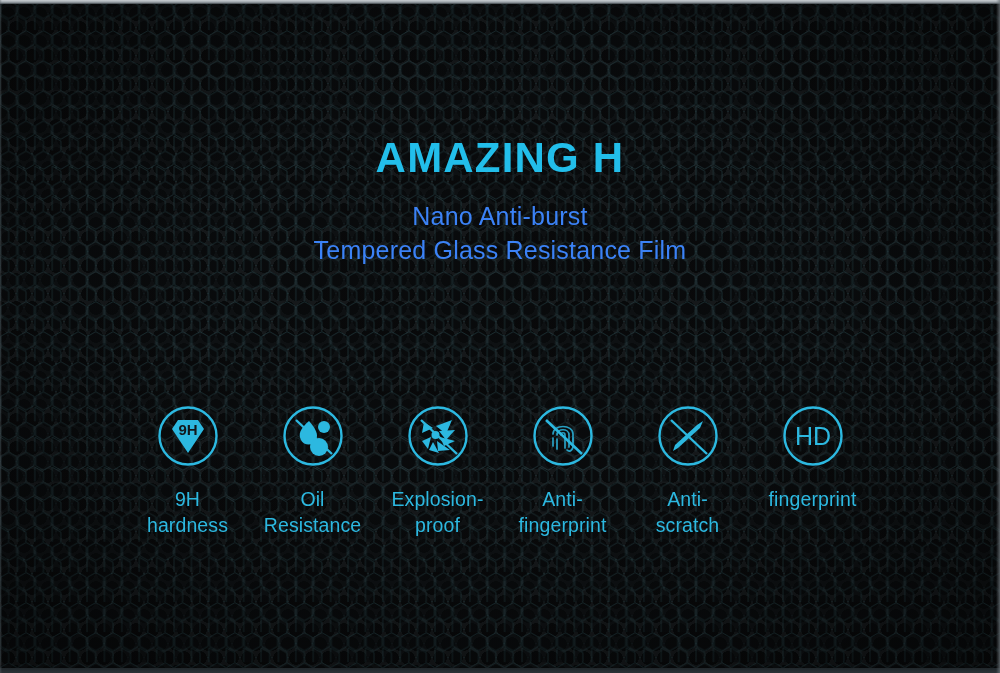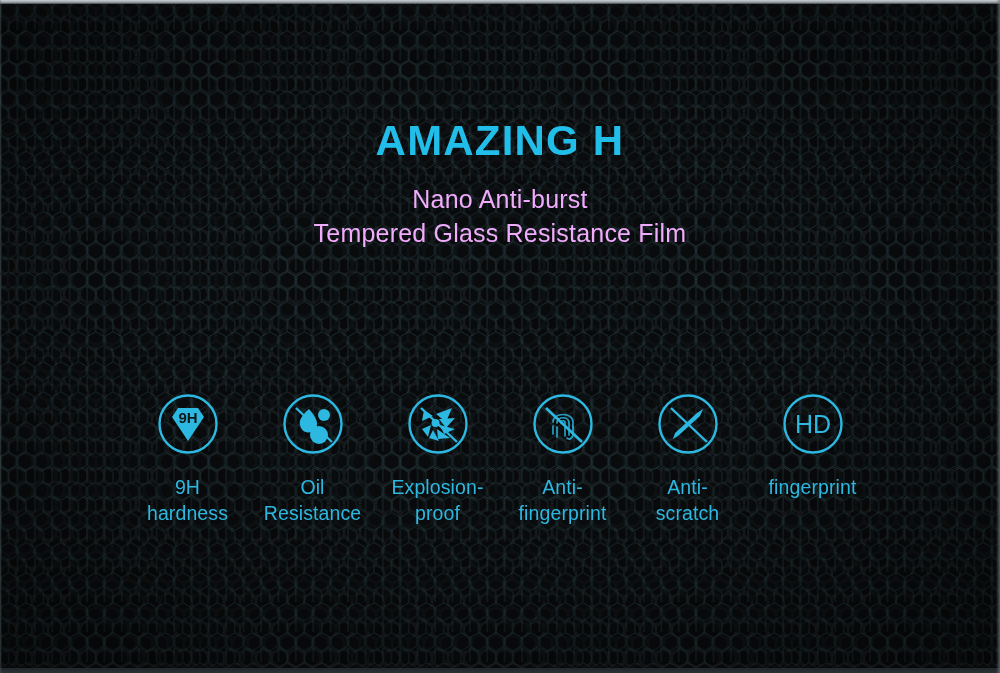--- a/index.html
+++ b/index.html
@@ -83,47 +83,47 @@
     position: absolute;
     left: 0; top: 0;
     width: 2px; height: 100%;
     background: linear-gradient(270deg, rgba(60,68,74,0) 0%, rgba(90,98,104,0.45) 100%);
   }
 
   
   .headline {
     position: absolute;
     left: 0;
-    top: 119px;
+    top: 136px;
     width: 100%;
     text-align: center;
   }
   .title {
     font-size: 42px;
     font-weight: bold;
     letter-spacing: 1.2px;
     color: #22beea;
     line-height: 1.05;
     margin: 0;
   }
   .subtitle {
     margin-top: 19px;
     font-size: 25px;
     font-weight: normal;
-    color: #f0abfc;
+    color: #3b82f6;
     line-height: 1.36;
     letter-spacing: 0.2px;
   }
   .subtitle .sub-line { display: block; }
 
   
   .features {
     position: absolute;
     left: 125px;
-    top: 388px;
+    top: 400px;
     width: 750px;
     display: flex;
     justify-content: space-between;
   }
   .feature {
     width: 125px;
     text-align: center;
   }
   .feature-icon {
     height: 72px;

